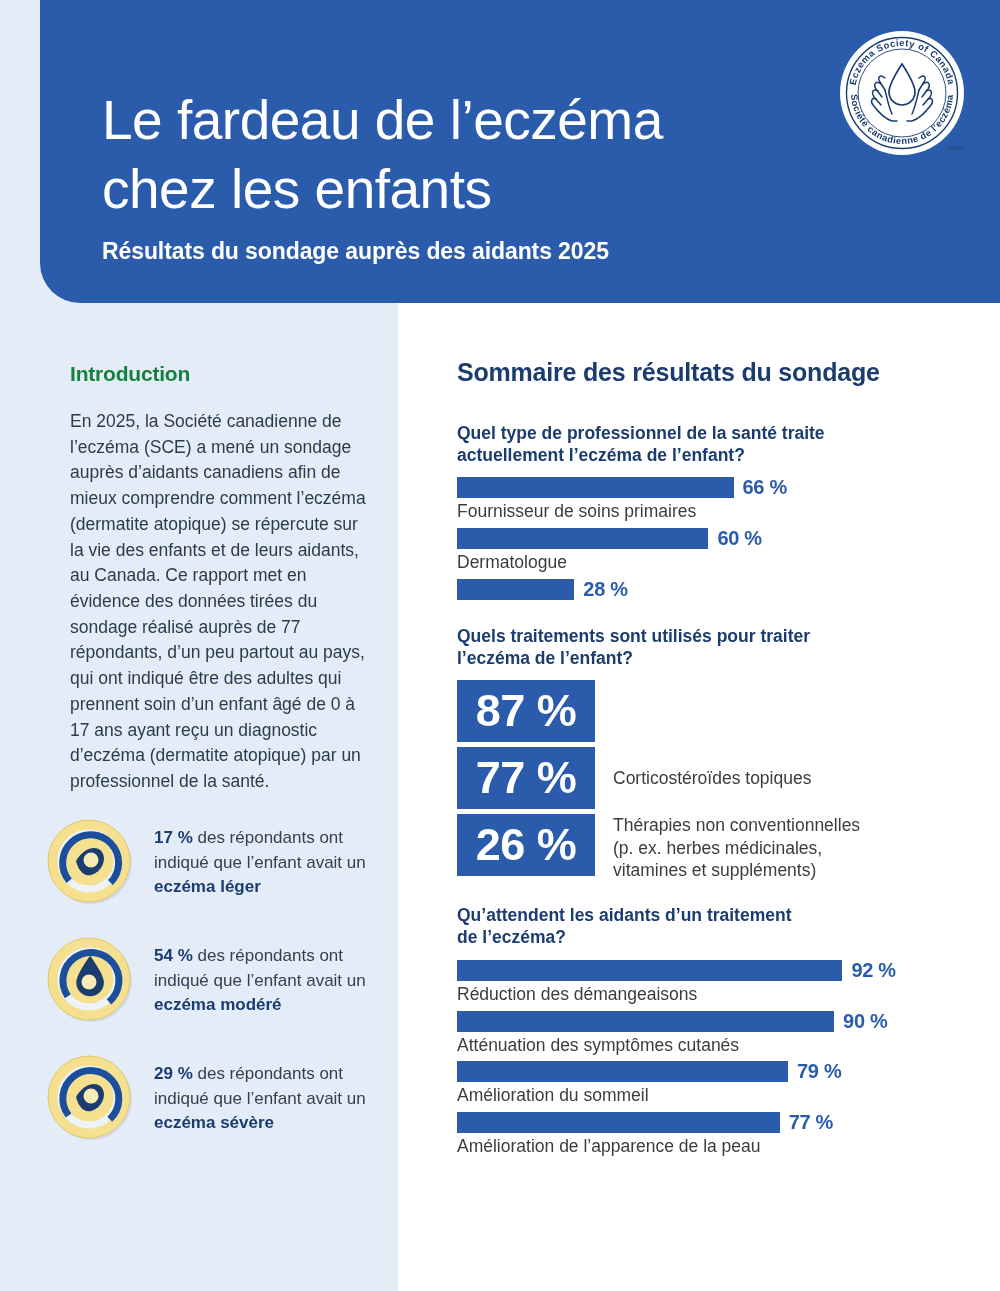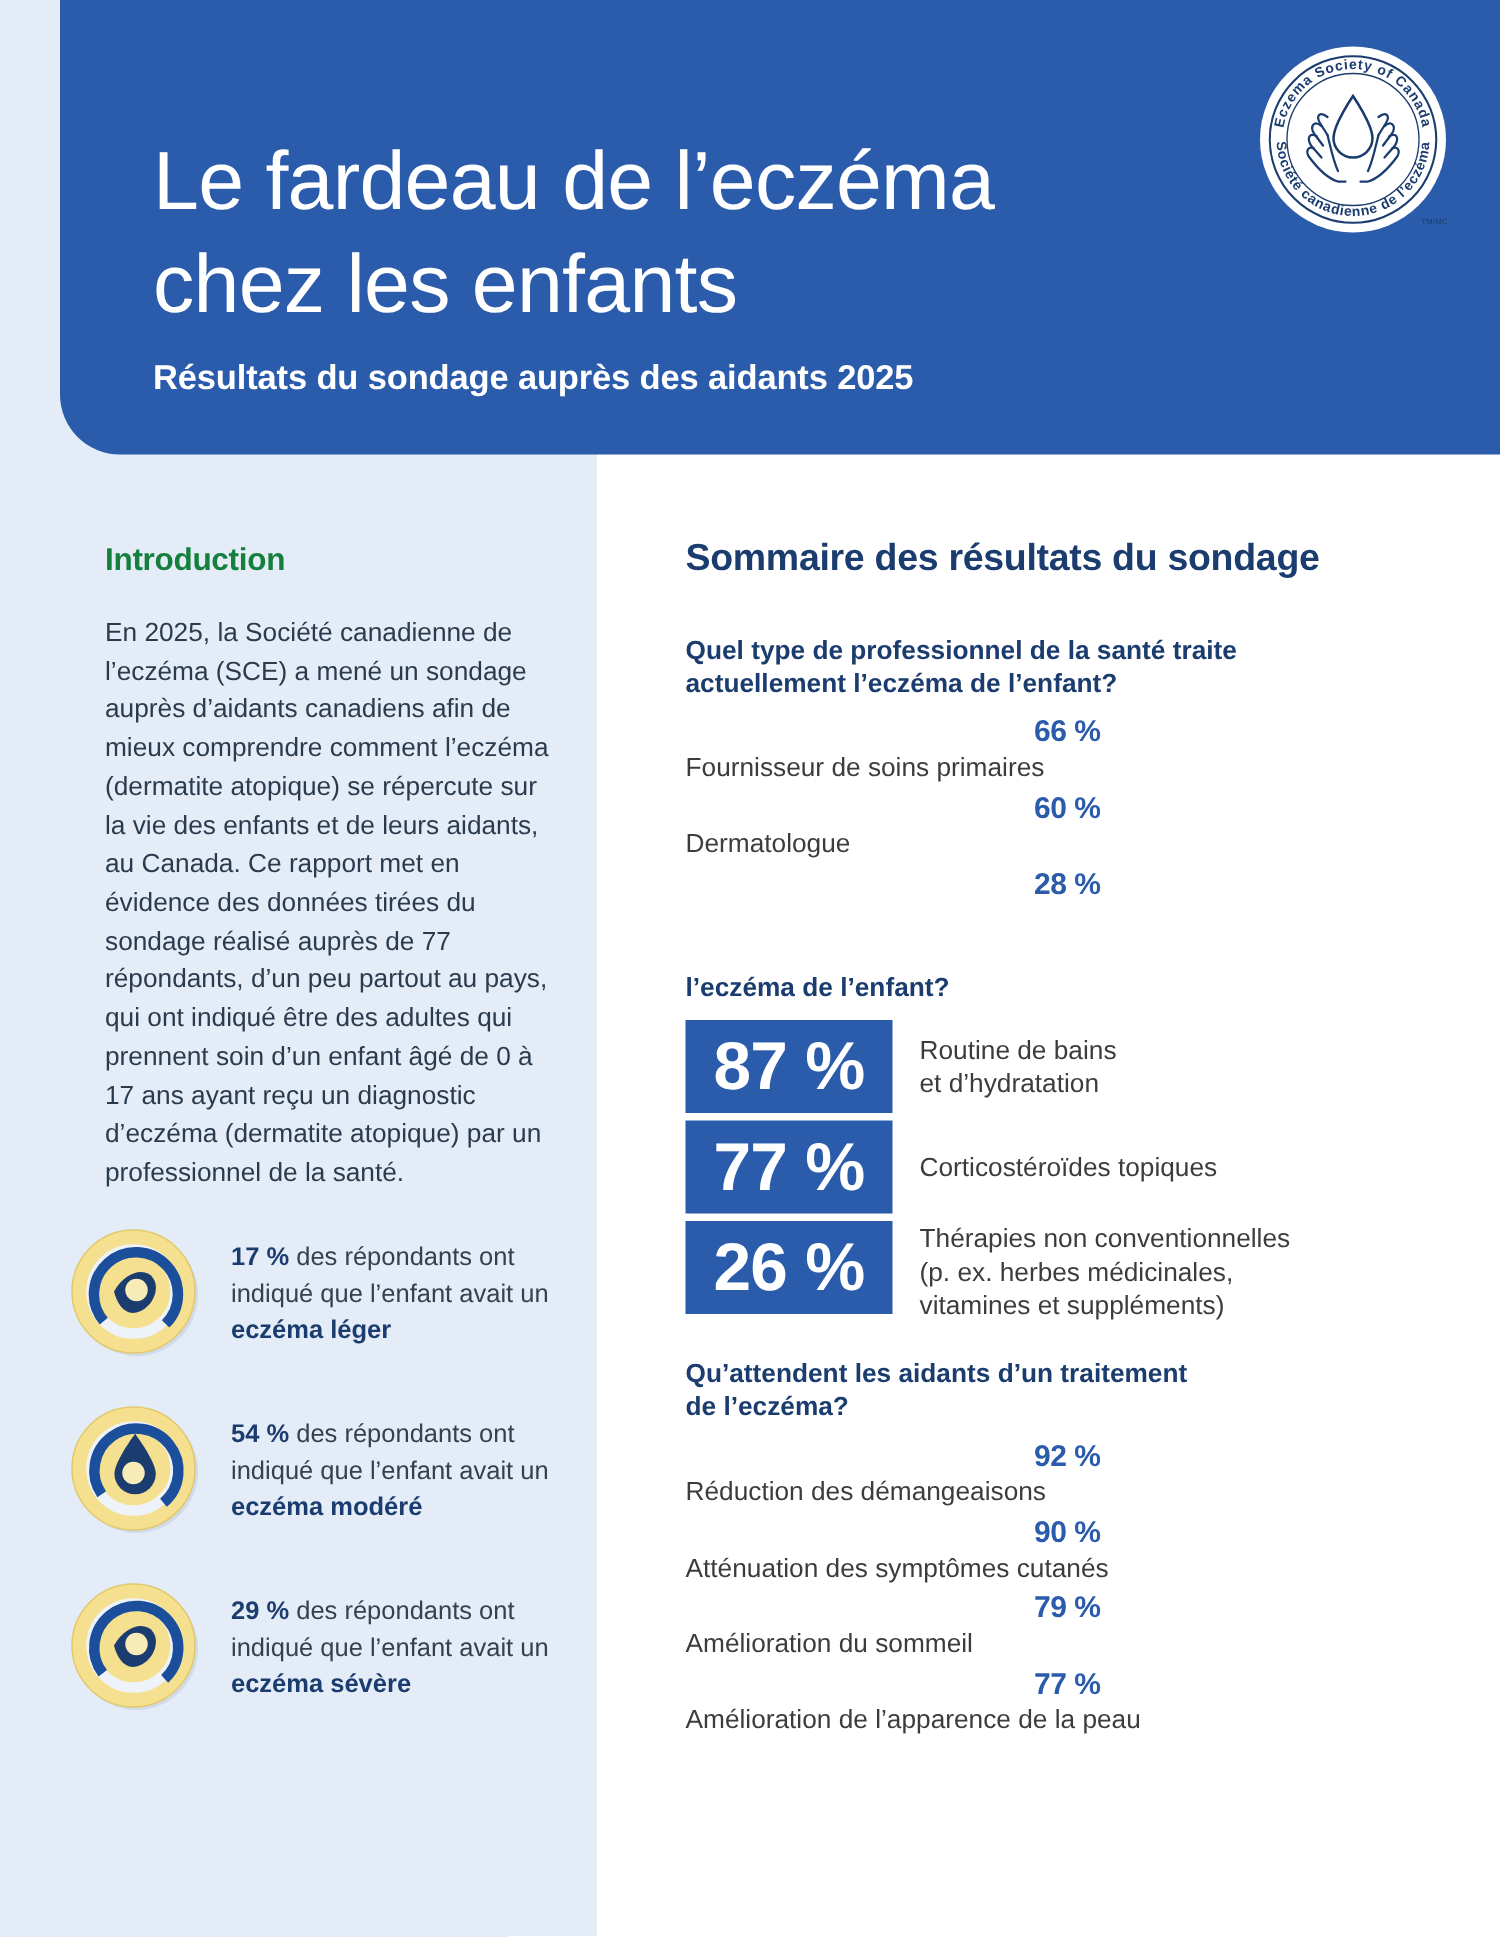--- a/index.html
+++ b/index.html
@@ -163,21 +163,20 @@
   }
   .q-block { margin-bottom: 26px; }
   .q-block.tight { margin-bottom: 24px; }
 
   
   .bar-item { margin-bottom: 2px; }
   .bar-row {
     display: flex;
     align-items: center;
     height: 21px;
-    flex-direction: column;
   }
   .bar-fill {
     height: 21px;
     background: #2b5cab;
   }
   .bar-value {
     color: #2b5cab;
     font-size: 20px;
     font-weight: 700;
     margin-left: 9px;
@@ -357,28 +356,26 @@
       <div class="bar-item">
         <div class="bar-row">
           <div class="bar-fill" style="width: 117.32px;"></div>
           <div class="bar-value">28 %</div>
         </div>
       </div>
     </div>
 
     <div class="q-block tight">
       <div class="q-title">
-        <br>
+        <span>Quels traitements sont utilisés pour traiter</span><br>
         <span>l’eczéma de l’enfant?</span>
       </div>
 
       <div class="big-row">
         <div class="big-chip">87 %</div>
-        <div class="big-label" style="white-space:pre-line">Routine de bains
-et d’hydratation</div>
       </div>
       <div class="big-row">
         <div class="big-chip">77 %</div>
         <div class="big-label" style="white-space:pre-line">Corticostéroïdes topiques</div>
       </div>
       <div class="big-row">
         <div class="big-chip">26 %</div>
         <div class="big-label" style="white-space:pre-line">Thérapies non conventionnelles
 (p. ex. herbes médicinales,
 vitamines et suppléments)</div>

